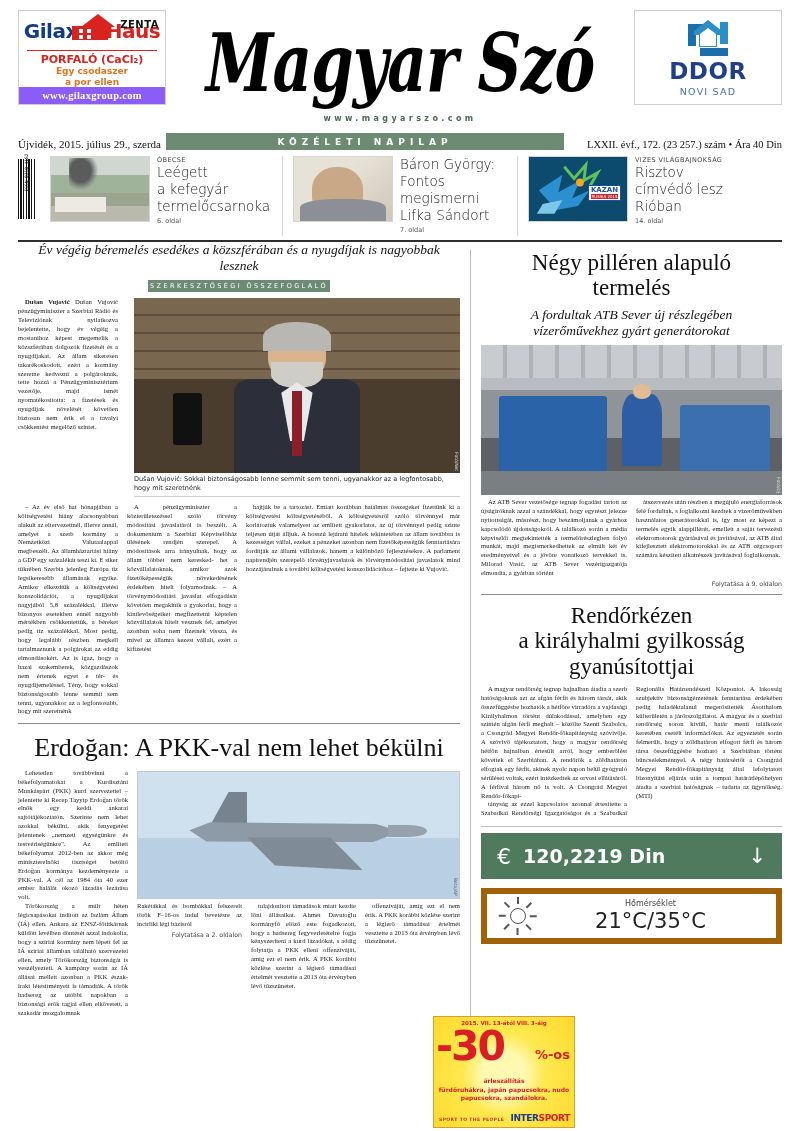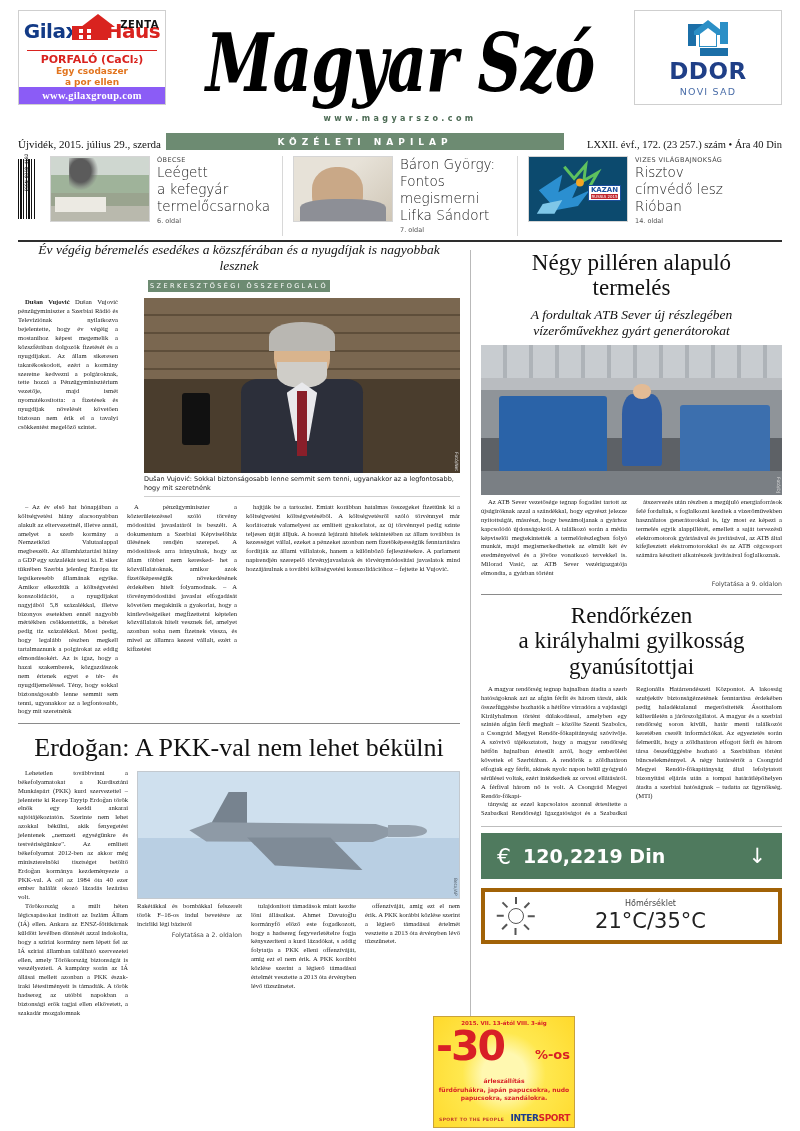--- a/index.html
+++ b/index.html
@@ -181,21 +181,21 @@
     font-weight:bold; font-size:9px; letter-spacing:-0.4px; }
   .ai-logo .b { color:#1b3a8c; } .ai-logo .r { color:#d81f26; }
 
   
   .widget-fx { background: #4f7a5e; color: #fff; height: 46px; display: flex; align-items: center;
     justify-content: space-between; padding: 0 16px; margin-bottom: 9px; }
   .fx-left { display:flex; align-items:center; gap:12px; }
   .fx-eur { font-family:"DejaVu Sans", sans-serif; font-size: 22px; }
   .fx-val { font-family:"DejaVu Sans", sans-serif; font-size: 19px; font-weight: bold; }
   .fx-arrow { font-family:"DejaVu Sans", sans-serif; font-size: 21px; }
-  .widget-wx { border: 4px solid #a16207; height: 56px; display: flex; align-items: center; padding: 4px 12px; }
+  .widget-wx { border: 6px solid #a16207; height: 56px; display: flex; align-items: center; padding: 4px 12px; }
   .wx-sun { width: 38px; height: 38px; position: relative; flex: 0 0 38px; }
   .wx-core { position:absolute; left:11px; top:11px; width:16px; height:16px; border:1.5px solid #555; border-radius:50%; }
   .wx-ray { position:absolute; left:18px; top:0; width:1.5px; height:7px; background:#555; transform-origin: 50% 19px; }
   .wx-right { flex: 1; text-align: center; }
   .wx-label { font-family:"DejaVu Sans", sans-serif; font-size: 8px; color: #444; }
   .wx-temp { font-family:"DejaVu Sans", sans-serif; font-size: 21px; color: #222; margin-top: 1px; }
 </style>
 </head>
 <body>
 
@@ -310,21 +310,21 @@
 
   <div class="rule-strong"></div>
 
   <div class="main">
 
     <div class="col-left">
 
       <div class="deck">Év végéig béremelés esedékes a közszférában és a nyugdíjak is nagyobbak lesznek</div>
       <div class="tag-green">SZERKESZTŐSÉGI ÖSSZEFOGLALÓ</div>
 
-      <div style="display:flex; gap:26px;">
+      <div style="display:flex; gap:16px;">
         <div style="width:100px;">
           <div class="bodytext">
             <p><b>Dušan Vujović</b>
                <span>Dušan Vujović pénzügyminiszter a Szerbiai Rádió és Televíziónak nyilatkozva bejelentette, hogy év végéig a mostanihoz képest megemelik a közszférában dolgozók fizetését és a nyugdíjakat. Az állam sikeresen takarékoskodott, ezért a kormány szeretne kedvezni a polgároknak, tette hozzá a Pénzügyminisztérium vezetője, majd ismét nyomatékosította: a fizetések és nyugdíjak növelését követően biztosan nem érik el a tavalyi csökkentést megelőző szintet.</span></p>
           </div>
         </div>
         <div style="flex:1;">
           <div class="photo-lead">
             <div class="pl-bg"></div>
             <div class="pl-wall"></div>

